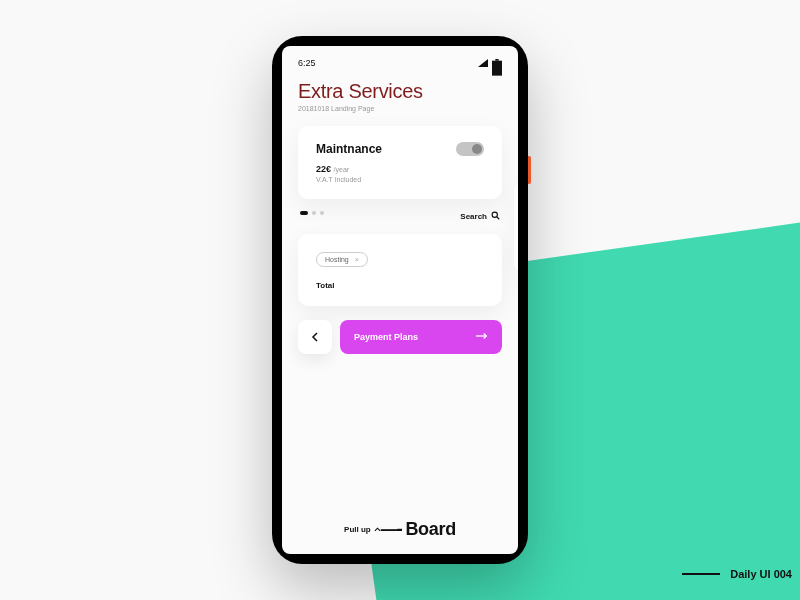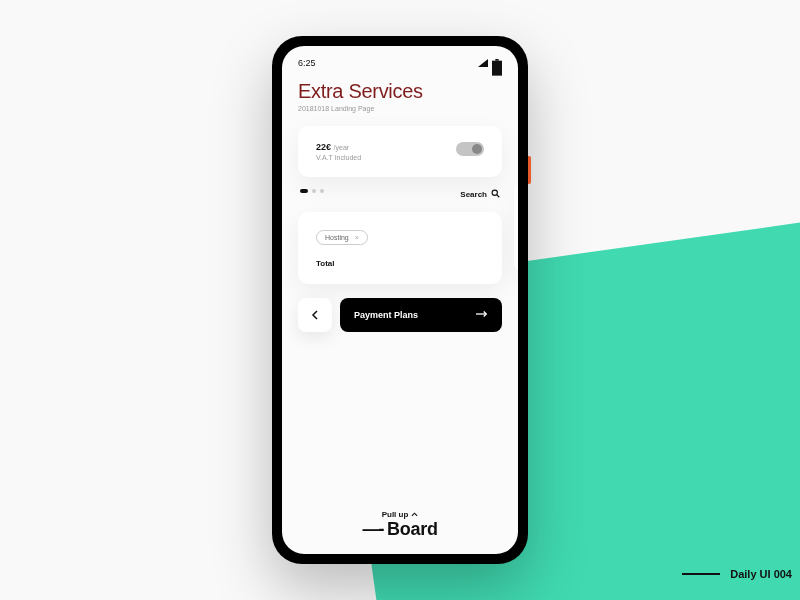--- a/index.html
+++ b/index.html
@@ -32,21 +32,21 @@
   position: absolute;
   right: -3px; top: 120px;
   width: 3px; height: 28px;
   background: #e85a2b;
   border-radius: 0 2px 2px 0;
 }
 .screen {
   position: absolute;
   left: 10px; right: 10px; top: 10px; bottom: 10px;
   background: #fbfbfb;
-  border-radius: 22px;
+  border-radius: 8px;
   overflow: hidden;
   padding: 12px 16px 10px;
   display: flex;
   flex-direction: column;
 }
 .status-bar {
   display: flex; justify-content: space-between; align-items: center;
   font-size: 9px; font-weight: 500; color: #111;
   margin-bottom: 12px;
 }
@@ -112,28 +112,28 @@
 .btn-row { display: flex; gap: 8px; margin-bottom: 16px; }
 .back-btn {
   width: 34px; height: 34px;
   background: #fff; border-radius: 8px;
   box-shadow: 0 6px 16px rgba(0,0,0,0.08);
   display: flex; align-items: center; justify-content: center;
 }
 .back-btn svg { width: 8px; height: 10px; }
 .primary-btn {
   flex: 1; height: 34px;
-  background: #000000; color: #fff;
+  background: #d946ef; color: #fff;
   border-radius: 8px;
   display: flex; align-items: center; justify-content: space-between;
   padding: 0 14px;
   font-size: 9px; font-weight: 700;
 }
 .primary-btn svg { width: 12px; height: 8px; }
-.footer { display: flex; justify-content: center; align-items: center; margin-top: auto; padding: 0 2px 4px; flex-direction: column; }
+.footer { display: flex; justify-content: center; align-items: center; margin-top: auto; padding: 0 2px 4px; }
 .pullup { font-size: 8px; font-weight: 700; color: #111; display: flex; align-items: center; gap: 3px; }
 .pullup svg { width: 7px; height: 5px; }
 .brand { font-size: 18px; font-weight: 800; color: #111; letter-spacing: -0.3px; }
 .brand .dash { letter-spacing: -2px; }
 
 .caption {
   position: absolute;
   right: 8px; bottom: 20px;
   font-size: 11px; font-weight: 600; color: #111;
   display: flex; align-items: center; gap: 10px;
@@ -166,20 +166,21 @@
         </span>
       </div>
     </div>
 
     <div class="header">
       <h1>Extra Services</h1>
       <div class="sub">20181018 Landing Page</div>
     </div>
 
     <div class="card service-card">
+      <div class="service-title">Maintnance</div>
       <div class="toggle"></div>
       <div class="service-price">
         <span>22€</span>
         <span class="per">/year</span>
       </div>
       <div class="service-vat">V.A.T Included</div>
     </div>
 
     <div class="peek-card"></div>
 

